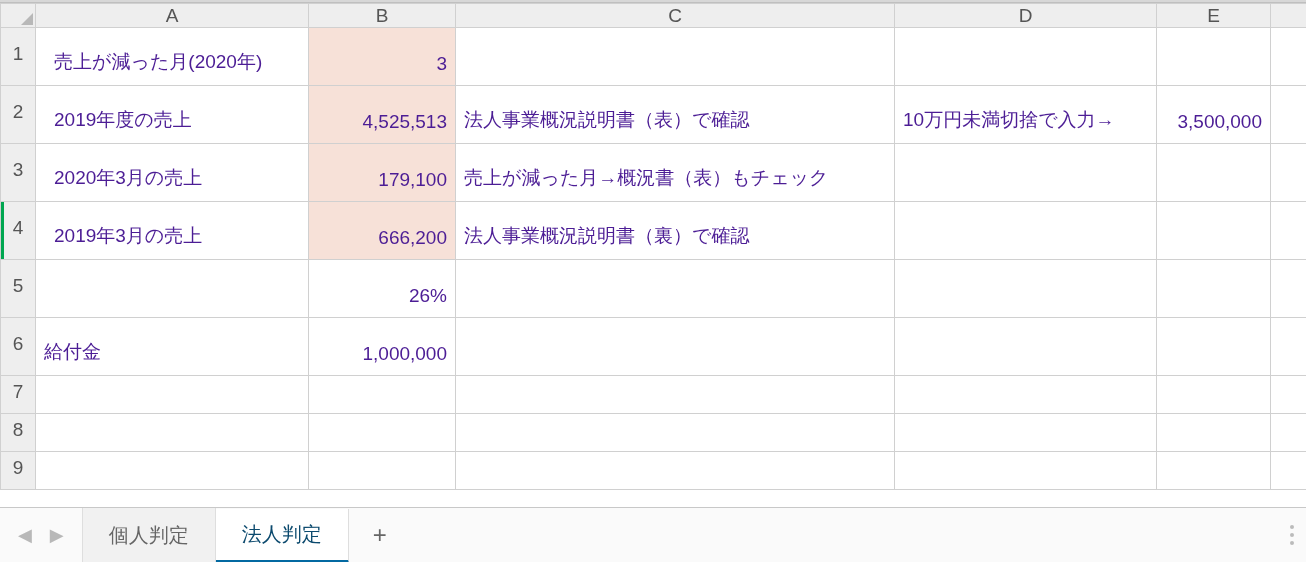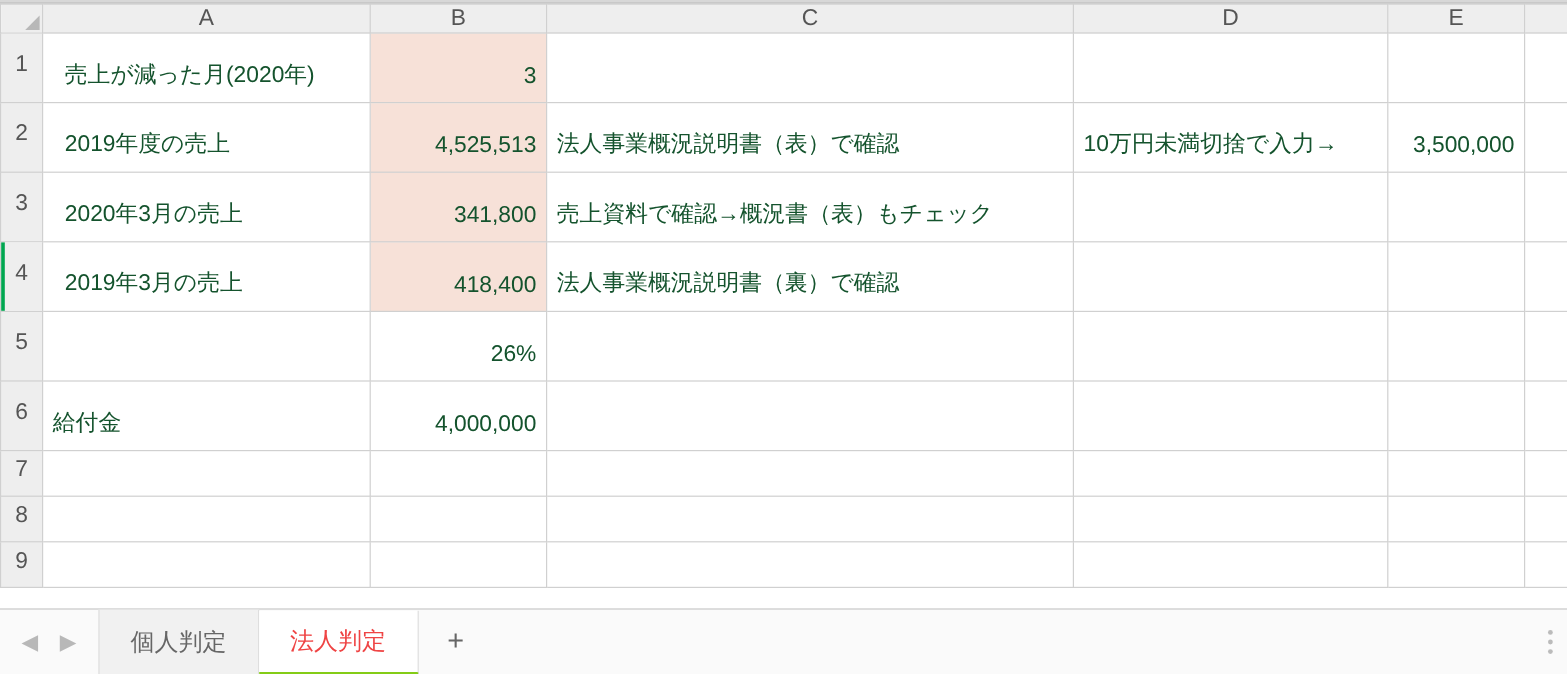--- a/index.html
+++ b/index.html
@@ -9,40 +9,40 @@
     .grid-area { position: absolute; top: 3px; left: 0; right: 0; bottom: 58px; }
     table.sheet { border-collapse: collapse; table-layout: fixed; width: 1306px; }
     table.sheet th, table.sheet td { border: 1px solid #d0d0d0; font-size: 19px; }
     table.sheet th { background: #eeeeee; color: #555; font-weight: 400; text-align: center; vertical-align: middle; }
     th.corner { width: 35px; height: 24px; background: #e8e8e8; position: relative; }
     th.corner::after { content: ""; position: absolute; right: 2px; bottom: 2px; width: 0; height: 0; border-style: solid; border-width: 0 0 12px 12px; border-color: transparent transparent #b8b8b8 transparent; }
     th.colhdr { height: 24px; font-size: 18px; }
     th.rowhdr { width: 35px; font-size: 18px; vertical-align: bottom; padding-bottom: 5px; }
     th.rowhdr.sel { position: relative; }
     th.rowhdr.sel::before { content: ""; position: absolute; left: 0; top: 0; bottom: 0; width: 3px; background: #00a650; }
-    td.cell { height: 58px; vertical-align: bottom; padding: 0 8px 10px 8px; color: #14532d; background: #fff; white-space: nowrap; }
+    td.cell { height: 58px; vertical-align: bottom; padding: 0 8px 10px 8px; color: #4c1d95; background: #fff; white-space: nowrap; }
     td.cell.num { text-align: right; }
     td.cell.txt { text-align: left; }
     td.cell.indent { padding-left: 18px; }
     td.cell.hl { background: #f7e1d8; }
     tr.short td.cell { height: 38px; padding-bottom: 6px; }
     .col-A { width: 273px; }
     .col-B { width: 147px; }
     .col-C { width: 439px; }
     .col-D { width: 262px; }
     .col-E { width: 114px; }
     .col-F { width: 36px; }
 
     .tabs-bar { position: absolute; left: 0; right: 0; bottom: 0; height: 55px; border-top: 1px solid #c8c8c8; background: #fafafa; display: flex; align-items: stretch; }
     .tab-nav { display: flex; align-items: center; padding: 0 18px; gap: 18px; }
     .tab-nav span { font-size: 18px; color: #b8b8b8; cursor: default; }
     .tabs { display: flex; align-items: stretch; }
     .tab { display: flex; align-items: center; padding: 4px 26px; font-size: 20px; color: #666; border-right: 1px solid #dedede; cursor: pointer; }
     .tab:first-child { border-left: 1px solid #dedede; }
-    .tab.active { background: #fff; color: #ef4444; border-bottom: 3px solid #84cc16; position: relative; top: 1px; }
+    .tab.active { background: #fff; color: #0c4a6e; border-bottom: 3px solid #0369a1; position: relative; top: 1px; }
     .tab.inactive { background: #f1f1f1; }
     .tab-add { display: flex; align-items: center; padding: 0 24px; font-size: 24px; color: #666; cursor: pointer; }
     .grip { margin-left: auto; width: 22px; display: flex; flex-direction: column; justify-content: center; gap: 4px; padding-right: 6px; }
     .grip span { width: 4px; height: 4px; background: #bbb; border-radius: 50%; margin: 0 auto; }
   </style>
 </head>
 <body>
 
 <div class="sheet-wrapper">
   <div class="top-border"></div>
@@ -84,48 +84,48 @@
           <td class="cell txt indent">2019年度の売上</td>
           <td class="cell num hl">4,525,513</td>
           <td class="cell txt">法人事業概況説明書（表）で確認</td>
           <td class="cell txt">10万円未満切捨で入力→</td>
           <td class="cell num">3,500,000</td>
           <td class="cell"></td>
         </tr>
         <tr>
           <th class="rowhdr">3</th>
           <td class="cell txt indent">2020年3月の売上</td>
-          <td class="cell num hl">341,800</td>
-          <td class="cell txt">売上資料で確認→概況書（表）もチェック</td>
+          <td class="cell num hl">179,100</td>
+          <td class="cell txt">売上が減った月→概況書（表）もチェック</td>
           <td class="cell txt"></td>
           <td class="cell num"></td>
           <td class="cell"></td>
         </tr>
         <tr>
           <th class="rowhdr sel">4</th>
           <td class="cell txt indent">2019年3月の売上</td>
-          <td class="cell num hl">418,400</td>
+          <td class="cell num hl">666,200</td>
           <td class="cell txt">法人事業概況説明書（裏）で確認</td>
           <td class="cell txt"></td>
           <td class="cell num"></td>
           <td class="cell"></td>
         </tr>
         <tr>
           <th class="rowhdr">5</th>
           <td class="cell txt"></td>
           <td class="cell num">26%</td>
           <td class="cell txt"></td>
           <td class="cell txt"></td>
           <td class="cell num"></td>
           <td class="cell"></td>
         </tr>
         <tr>
           <th class="rowhdr">6</th>
           <td class="cell txt">給付金</td>
-          <td class="cell num">4,000,000</td>
+          <td class="cell num">1,000,000</td>
           <td class="cell txt"></td>
           <td class="cell txt"></td>
           <td class="cell num"></td>
           <td class="cell"></td>
         </tr>
         <tr class="short">
           <th class="rowhdr">7</th>
           <td class="cell"></td>
           <td class="cell"></td>
           <td class="cell"></td>

